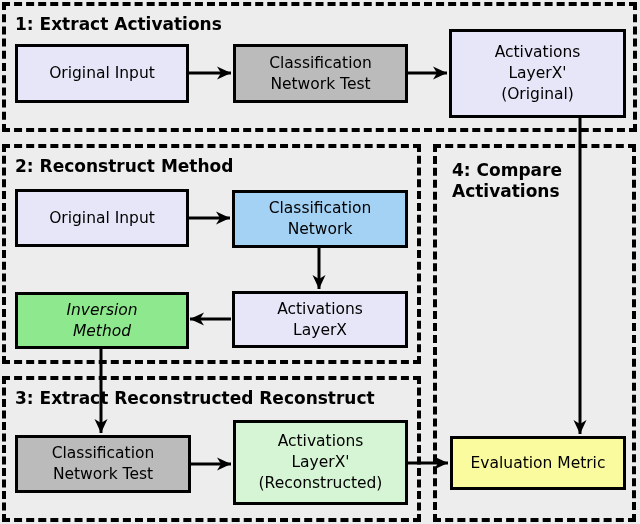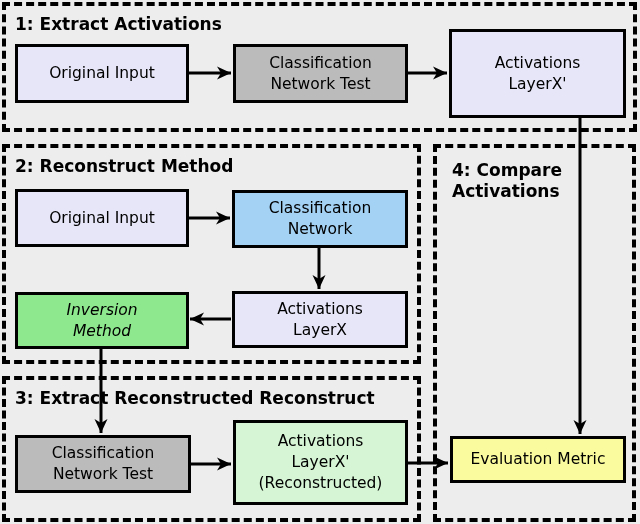--- a/index.html
+++ b/index.html
@@ -59,20 +59,21 @@
   </div>
 
   <div class="node fill-gray" style="left:233px;top:44px;width:175px;height:59px;">
     <span>Classification</span>
     <span>Network Test</span>
   </div>
 
   <div class="node fill-lavender" style="left:449px;top:29px;width:177px;height:89px;">
     <span>Activations</span>
     <span>LayerX'</span>
+    <span>(Original)</span>
   </div>
 
   <div class="node fill-lavender" style="left:15px;top:189px;width:174px;height:58px;">
     <span>Original Input</span>
   </div>
 
   <div class="node fill-blue" style="left:232px;top:190px;width:176px;height:58px;">
     <span>Classification</span>
     <span>Network</span>
   </div>
@@ -91,21 +92,21 @@
     <span>Classification</span>
     <span>Network Test</span>
   </div>
 
   <div class="node fill-light-green" style="left:233px;top:420px;width:175px;height:85px;">
     <span>Activations</span>
     <span>LayerX'</span>
     <span>(Reconstructed)</span>
   </div>
 
-  <div class="node fill-yellow" style="left:450px;top:436px;width:176px;height:47px;">
+  <div class="node fill-yellow" style="left:450px;top:436px;width:176px;height:54px;">
     <span>Evaluation Metric</span>
   </div>
 
   <svg class="overlay" width="640" height="524" viewBox="0 0 640 524">
     <defs>
       <marker id="stealth" markerUnits="userSpaceOnUse" markerWidth="17" markerHeight="15" refX="15" refY="7.5" orient="auto">
         <polygon points="1,1 15,7.5 1,14 5,7.5" fill="#000"></polygon>
       </marker>
     </defs>
     <g stroke="#000" stroke-width="3" fill="none">

